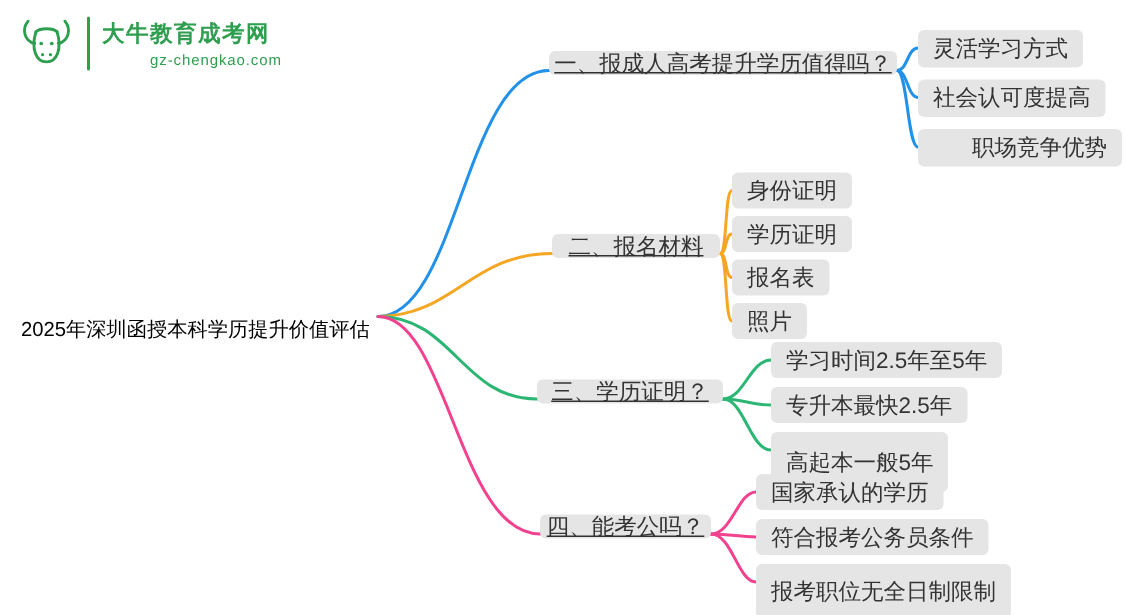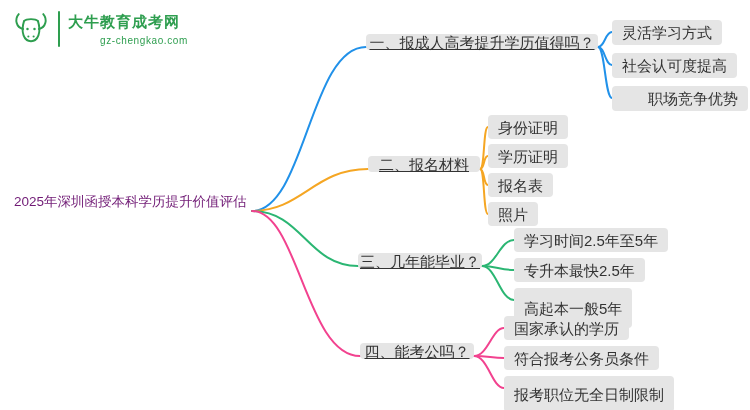--- a/index.html
+++ b/index.html
@@ -14,22 +14,22 @@
     position:absolute; box-sizing:border-box;
     background:#e5e5e5; color:#333;
     font-size:15px; line-height:1;
     border-radius:4px;
     display:flex; align-items:center; justify-content:center;
     white-space:nowrap; padding:0 10px; height:25px;
   }
   .branch-node { height:16px;text-decoration:underline; }
 
   .central-label {
-    position:absolute; left:14px; top:194px;
-    color:#701a75; font-size:13.5px; line-height:16px; white-space:nowrap;
+    position:absolute; left:14px; top:212px;
+    color:#000000; font-size:13.5px; line-height:16px; white-space:nowrap;
   }
 
   .logo { position:absolute; left:10px; top:8px; display:flex; align-items:center; }
   .logo-divider { width:2px; height:36px; background:#2e9e4f; margin:0 8px 0 6px; border-radius:1px; }
   .logo-title { font-size:15px; font-weight:bold; letter-spacing:1px; }
   .logo-sub { font-size:10px; margin-top:3px; letter-spacing:0.6px; }
 </style>
 </head>
 <body>
 
@@ -87,21 +87,21 @@
   <div class="node" style="left:612px;top:20px;">灵活学习方式</div>
   <div class="node" style="left:612px;top:53px;">社会认可度提高</div>
   <div class="node" style="left:612px;top:86px;padding-left:36px;">职场竞争优势</div>
 
   <div class="node branch-node" style="left:368px;top:156px;width:112px;">二、报名材料</div>
   <div class="node" style="left:488px;top:115px;height:24px;">身份证明</div>
   <div class="node" style="left:488px;top:144px;height:24px;">学历证明</div>
   <div class="node" style="left:488px;top:173px;height:24px;">报名表</div>
   <div class="node" style="left:488px;top:202px;height:24px;">照片</div>
 
-  <div class="node branch-node" style="left:358px;top:253px;width:124px;">三、几年能毕业？</div>
+  <div class="node branch-node" style="left:358px;top:253px;width:124px;">三、学历证明？</div>
   <div class="node" style="left:514px;top:228px;height:24px;">学习时间2.5年至5年</div>
   <div class="node" style="left:514px;top:258px;height:24px;">专升本最快2.5年</div>
   <div class="node" style="left:514px;top:288px;height:40px;">高起本一般5年</div>
 
   <div class="node branch-node" style="left:360px;top:343px;width:114px;">四、能考公吗？</div>
   <div class="node" style="left:504px;top:316px;height:24px;">国家承认的学历</div>
   <div class="node" style="left:504px;top:346px;height:24px;">符合报考公务员条件</div>
   <div class="node" style="left:504px;top:376px;height:36px;">报考职位无全日制限制</div>
 
 </div>

